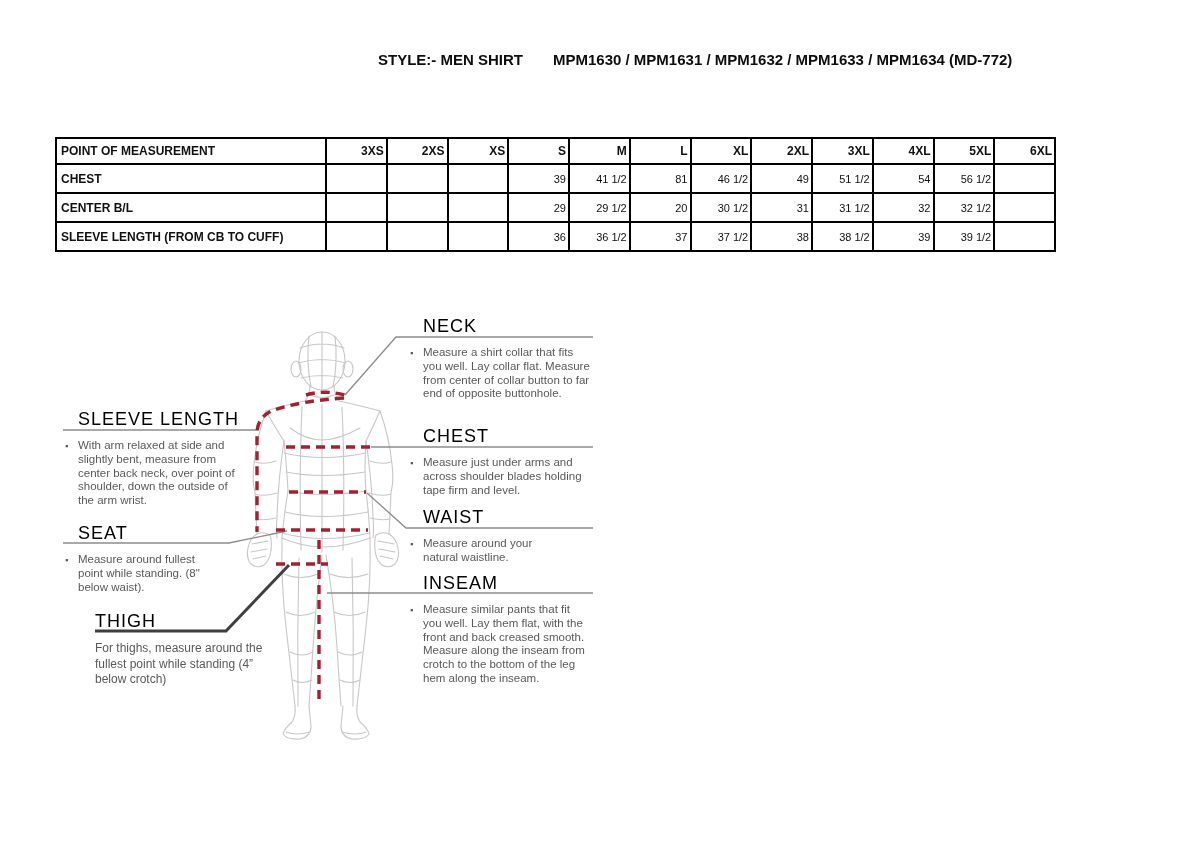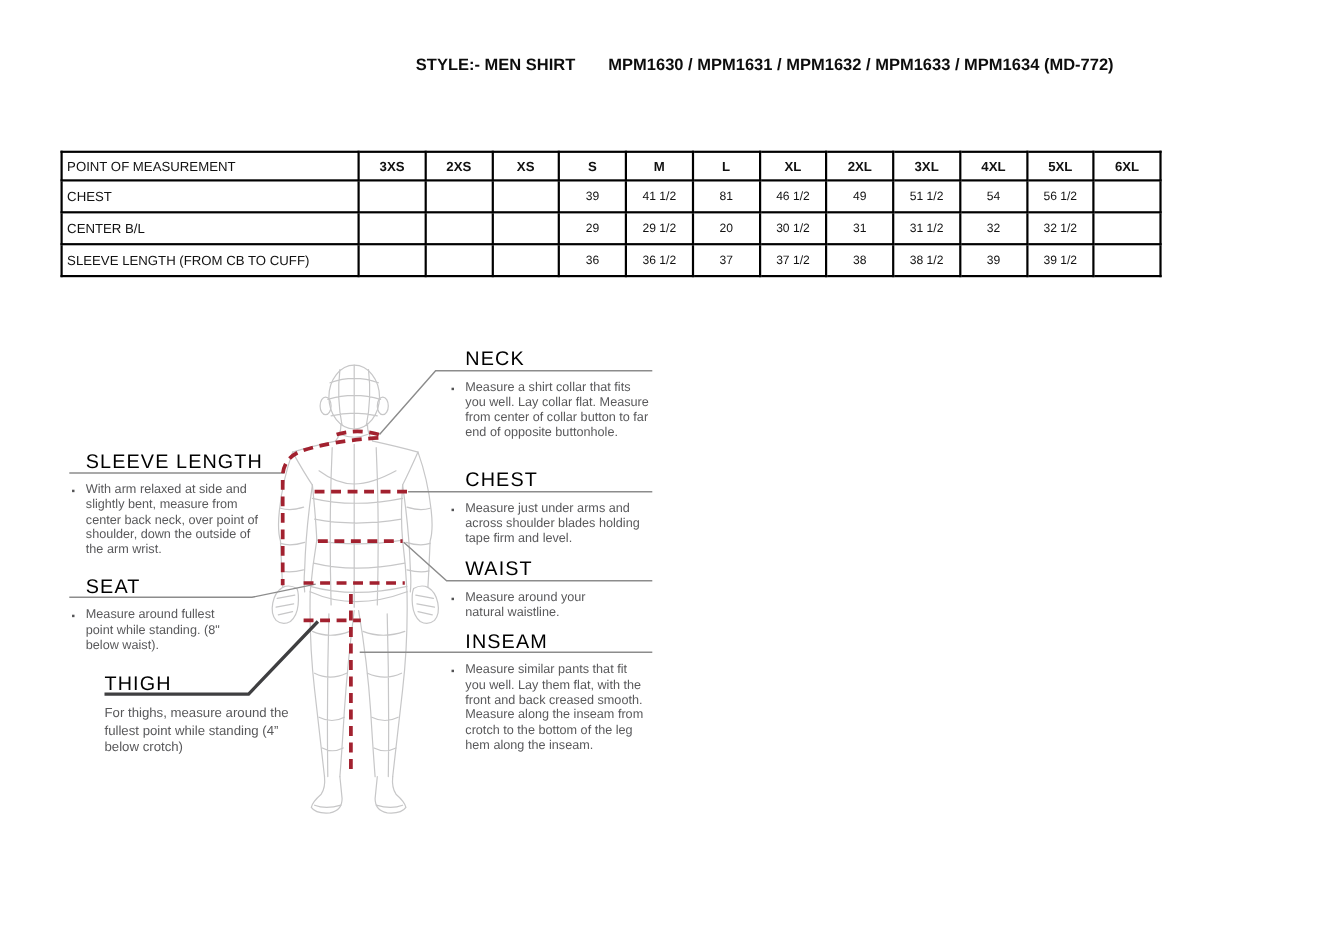--- a/index.html
+++ b/index.html
@@ -7,24 +7,24 @@
         font-family:"Liberation Sans",sans-serif;color:#111;}
 
   
   .doc-title{position:absolute;left:378px;top:51px;display:flex;gap:30px;
              font-size:15px;font-weight:bold;color:#0d0d0d;white-space:nowrap;}
 
   
   table.size-table{position:absolute;left:55px;top:137px;width:999px;
                    border-collapse:collapse;table-layout:fixed;}
   table.size-table th,table.size-table td{border:2px solid #000;padding:0 2px;
-                   text-align:center;vertical-align:middle;overflow:hidden;white-space:nowrap;}
+                   text-align:right;vertical-align:middle;overflow:hidden;white-space:nowrap;}
   table.size-table th{height:24px;font-size:12px;font-weight:bold;}
   table.size-table td{height:27px;font-size:11px;font-weight:normal;}
-  table.size-table .pom{text-align:left;padding-left:4px;font-weight:normal;font-size:12px;}
+  table.size-table .pom{text-align:left;padding-left:4px;font-weight:bold;font-size:12px;}
   col.c-label{width:270px;} col.c-size{width:60.75px;}
 
   
   .note{position:absolute;left:57px;top:281px;margin:0;font-size:13px;font-weight:bold;color:#0d0d0d;}
 
   
   .diagram{position:absolute;left:0;top:312px;width:1200px;height:465px;}
   .diagram svg{position:absolute;left:0;top:0;}
   .mesh path,.mesh ellipse{fill:none;stroke:#C7C7C8;stroke-width:1.1;stroke-linecap:round;}
   .leaders path{fill:none;stroke:#8C8C8C;stroke-width:1.3;}

